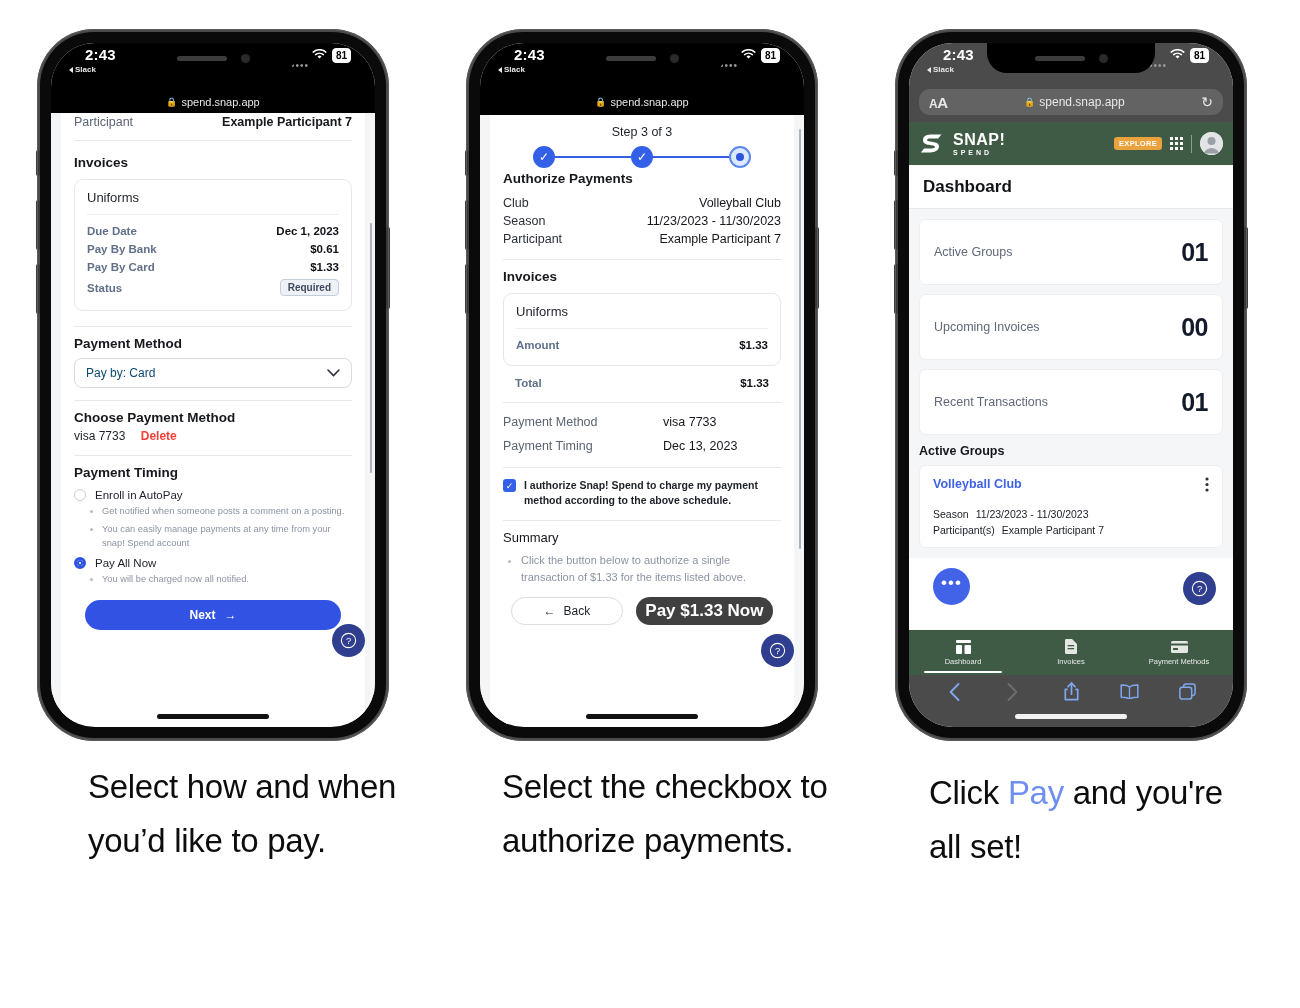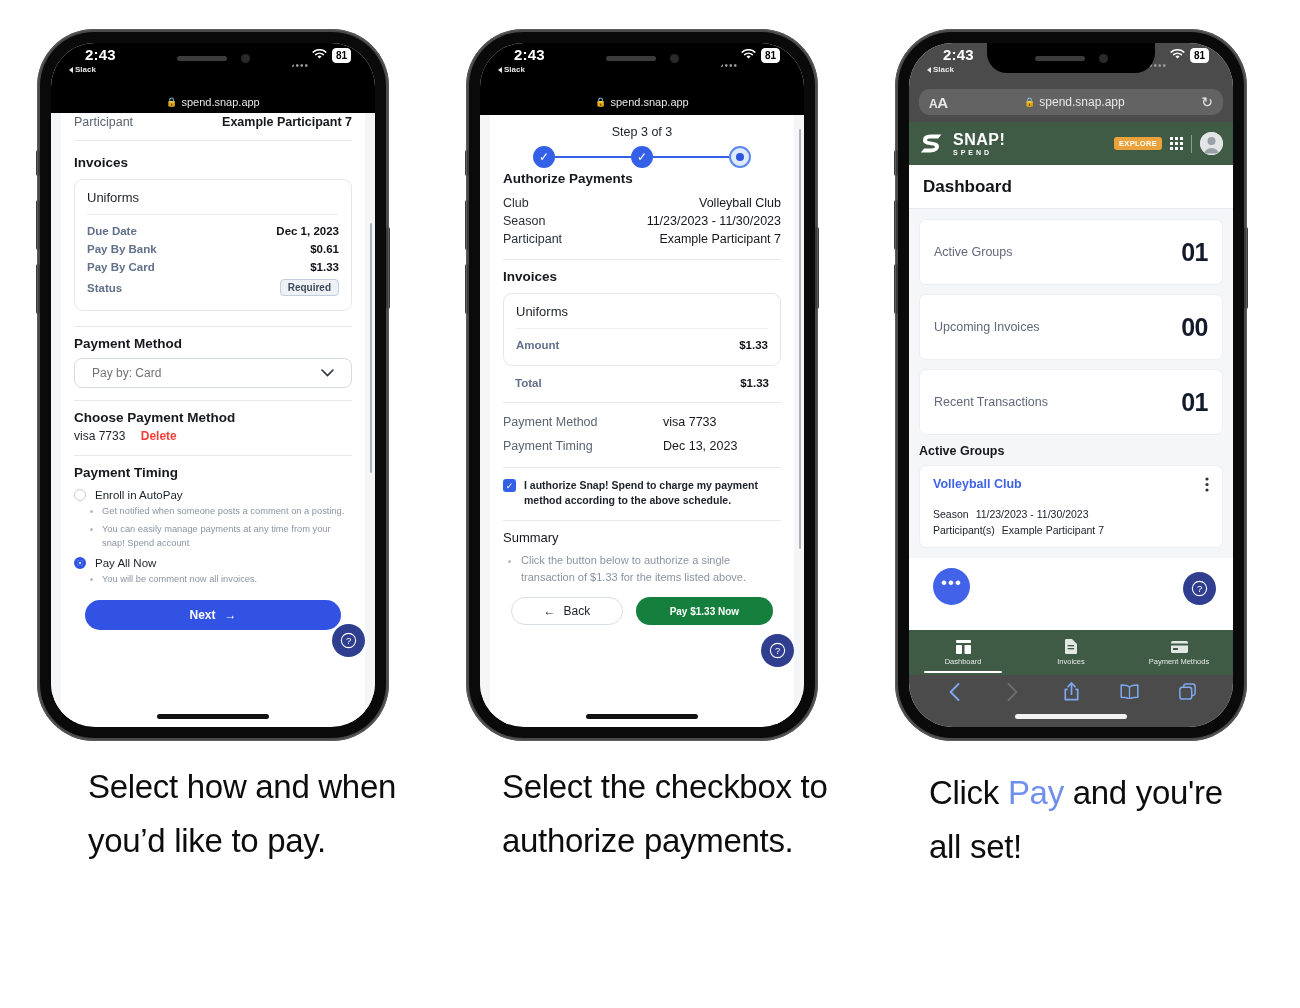--- a/index.html
+++ b/index.html
@@ -134,21 +134,21 @@
   .irow .v { font-size: 11.5px; color: #111318; font-weight: 700; }
   .pill {
     border: 1px solid #c3cddc; background: #eef2f7; color: #3f4a5c;
     border-radius: 4px; font-size: 10px; font-weight: 700;
     padding: 2px 7px;
   }
 
   .select {
     border: 1px solid #d6dae1; border-radius: 8px; height: 30px;
     display: flex; align-items: center; justify-content: space-between;
-    padding: 0 17px; margin-top: 7px; font-size: 12px; color: #737373;
+    padding: 0 11px; margin-top: 7px; font-size: 12px; color: #0c4a6e;
   }
   .chev { color: #2b313c; font-size: 11px; }
 
   .cardline { font-size: 12px; color: #1c2029; margin-top: 4px; }
   .cardline .del { color: #f2413b; font-weight: 700; margin-left: 12px; }
 
   .radio-row { display: flex; align-items: center; gap: 9px; margin-top: 9px; }
   .radio {
     width: 12px; height: 12px; border-radius: 50%;
     border: 1.5px solid #c7cdd6; background: #fff; flex: none;
@@ -216,23 +216,23 @@
     justify-content: center; flex: none; margin-top: 1px;
   }
   .cbox-text { font-size: 10.5px; color: #1c2029; line-height: 1.4; font-weight: 600; }
 
   .btn-ghost {
     border: 1px solid #d9dde4; border-radius: 20px; height: 28px; flex: 1;
     display: flex; align-items: center; justify-content: center; gap: 8px;
     font-size: 12px; color: #1c2029; font-weight: 500; background: #fff;
   }
   .btn-pay {
-    background: #15803d; color: #fff; border-radius: 20px; height: 28px;
+    background: #404040; color: #fff; border-radius: 20px; height: 28px;
     flex: 1.25; display: flex; align-items: center; justify-content: center;
-    font-size: 10px; font-weight: 600;
+    font-size: 17px; font-weight: 600;
   }
   .btn-row { display: flex; gap: 13px; margin-top: 11px; }
 
   
   .snap-header {
     background: #3f5a45; height: 43px; display: flex; align-items: center;
     padding: 0 10px; gap: 8px;
   }
   .snap-logo-mark {
     width: 26px; height: 20px; display:flex; align-items:center; justify-content:center;
@@ -399,21 +399,21 @@
           <ul class="bullets">
             <li>Get notified when someone posts a comment on a posting.</li>
             <li>You can easily manage payments at any time from your snap! Spend account</li>
           </ul>
 
           <div class="radio-row" style="margin-top:7px;">
             <span class="radio on"></span>
             <span class="radio-label">Pay All Now</span>
           </div>
           <ul class="bullets">
-            <li>You will be comment now all invoices.</li>
+            <li>You will be charged now all notified.</li>
           </ul>
 
           <div class="btn-primary" style="margin:13px 11px 0;">
             <span>Next</span>
             <span>→</span>
           </div>
           <div style="height:22px;"></div>
         </div>
 
         <div class="scrollbar" style="top:110px; height:250px;"></div>

